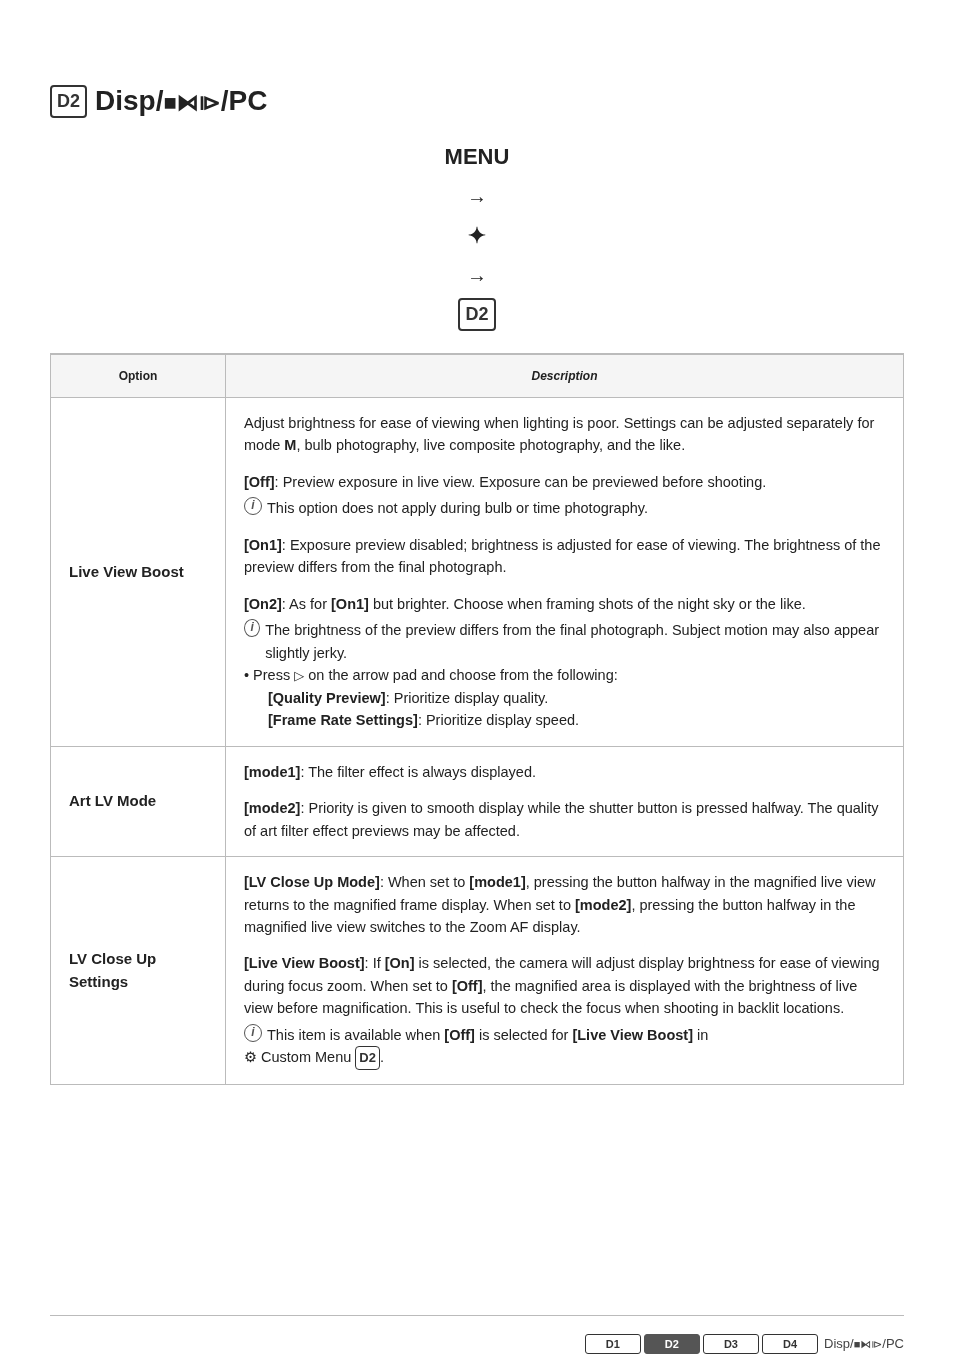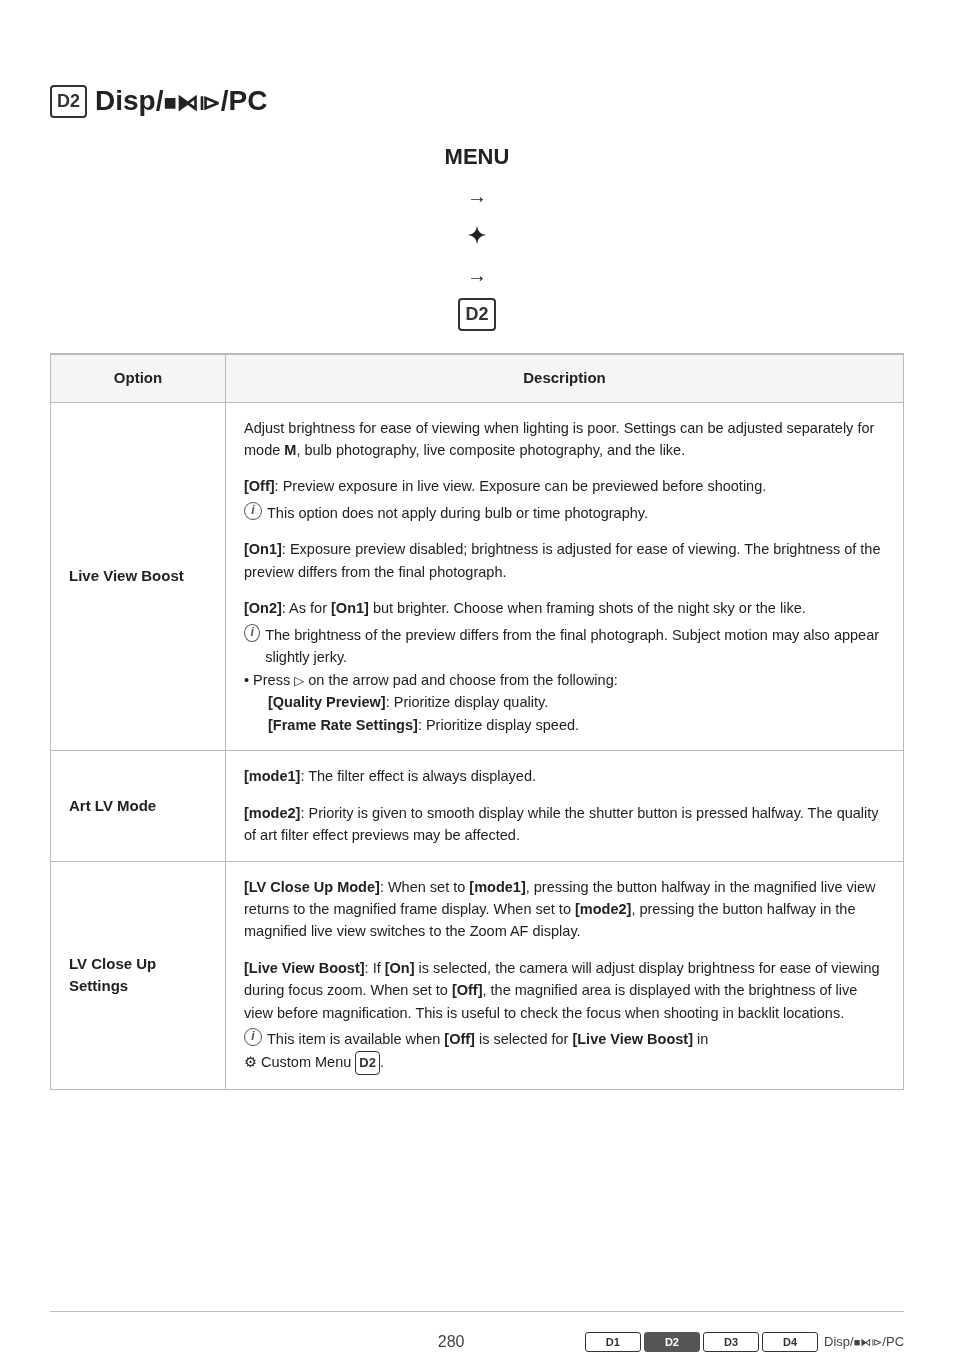--- a/index.html
+++ b/index.html
@@ -78,30 +78,31 @@
       width: 100%;
       border-collapse: collapse;
       border: 1px solid #bbb;
     }
     thead tr {
       background: #f5f5f5;
     }
     th {
       padding: 12px 1px;
       font-weight: bold;
-      font-size: 15px;
+      font-size: 12px;
       border: 1px solid #bbb;
       text-align: center;
     }
     th.option-col {
       width: 175px;
       text-align: center;
     }
     th.desc-col {
       text-align: center;
+      font-style: italic;
     }
     td {
       padding: 14px 18px;
       border: 1px solid #bbb;
       vertical-align: top;
     }
     td.option-cell {
       width: 175px;
       font-weight: bold;
       font-size: 15px;
@@ -240,21 +241,20 @@
                 <span class="info-icon">i</span>
                 <span>This item is available when <b>[Off]</b> is selected for <b>[Live View Boost]</b> in</span>
               </span><br><span style="margin-left:0px;">⚙ Custom Menu <span class="d2-badge d2-badge-small">D2</span>.</span></div>
           </td>
         </tr>
       </tbody>
   </table>
 
   <div class="footer">
     <div class="footer-left"></div>
-    <div class="footer-page">280</div>
     <div class="footer-badges" id="footer-badges-container">
     <span class="footer-badge">D1</span>
         <span class="footer-badge active">D2</span>
         <span class="footer-badge">D3</span>
         <span class="footer-badge">D4</span>
         <span class="footer-disp">Disp/<span style="font-size:11px;">■⧑⧐</span>/PC</span>
       </div>
   </div>
 
 </div>

